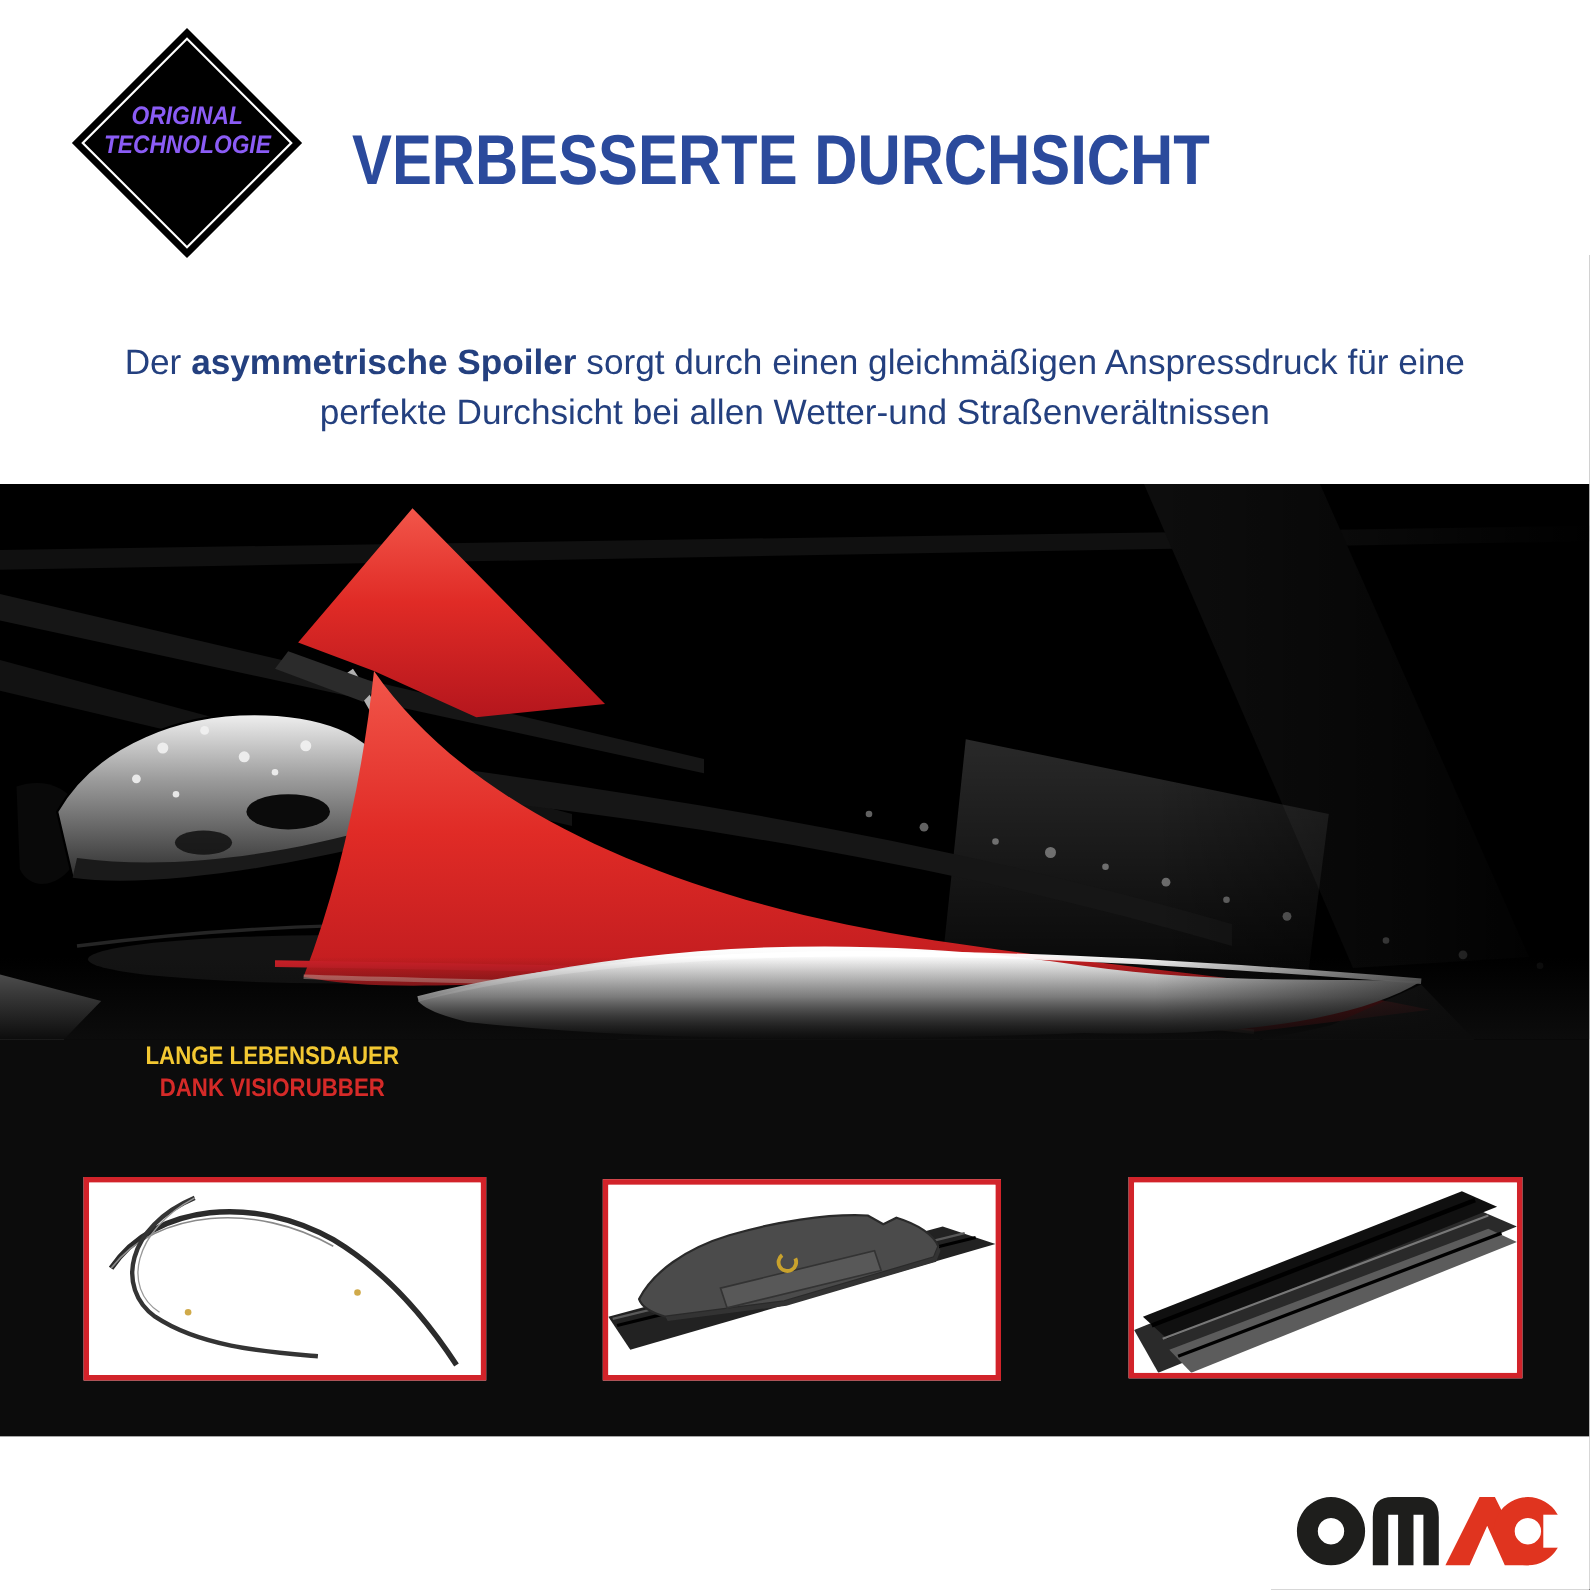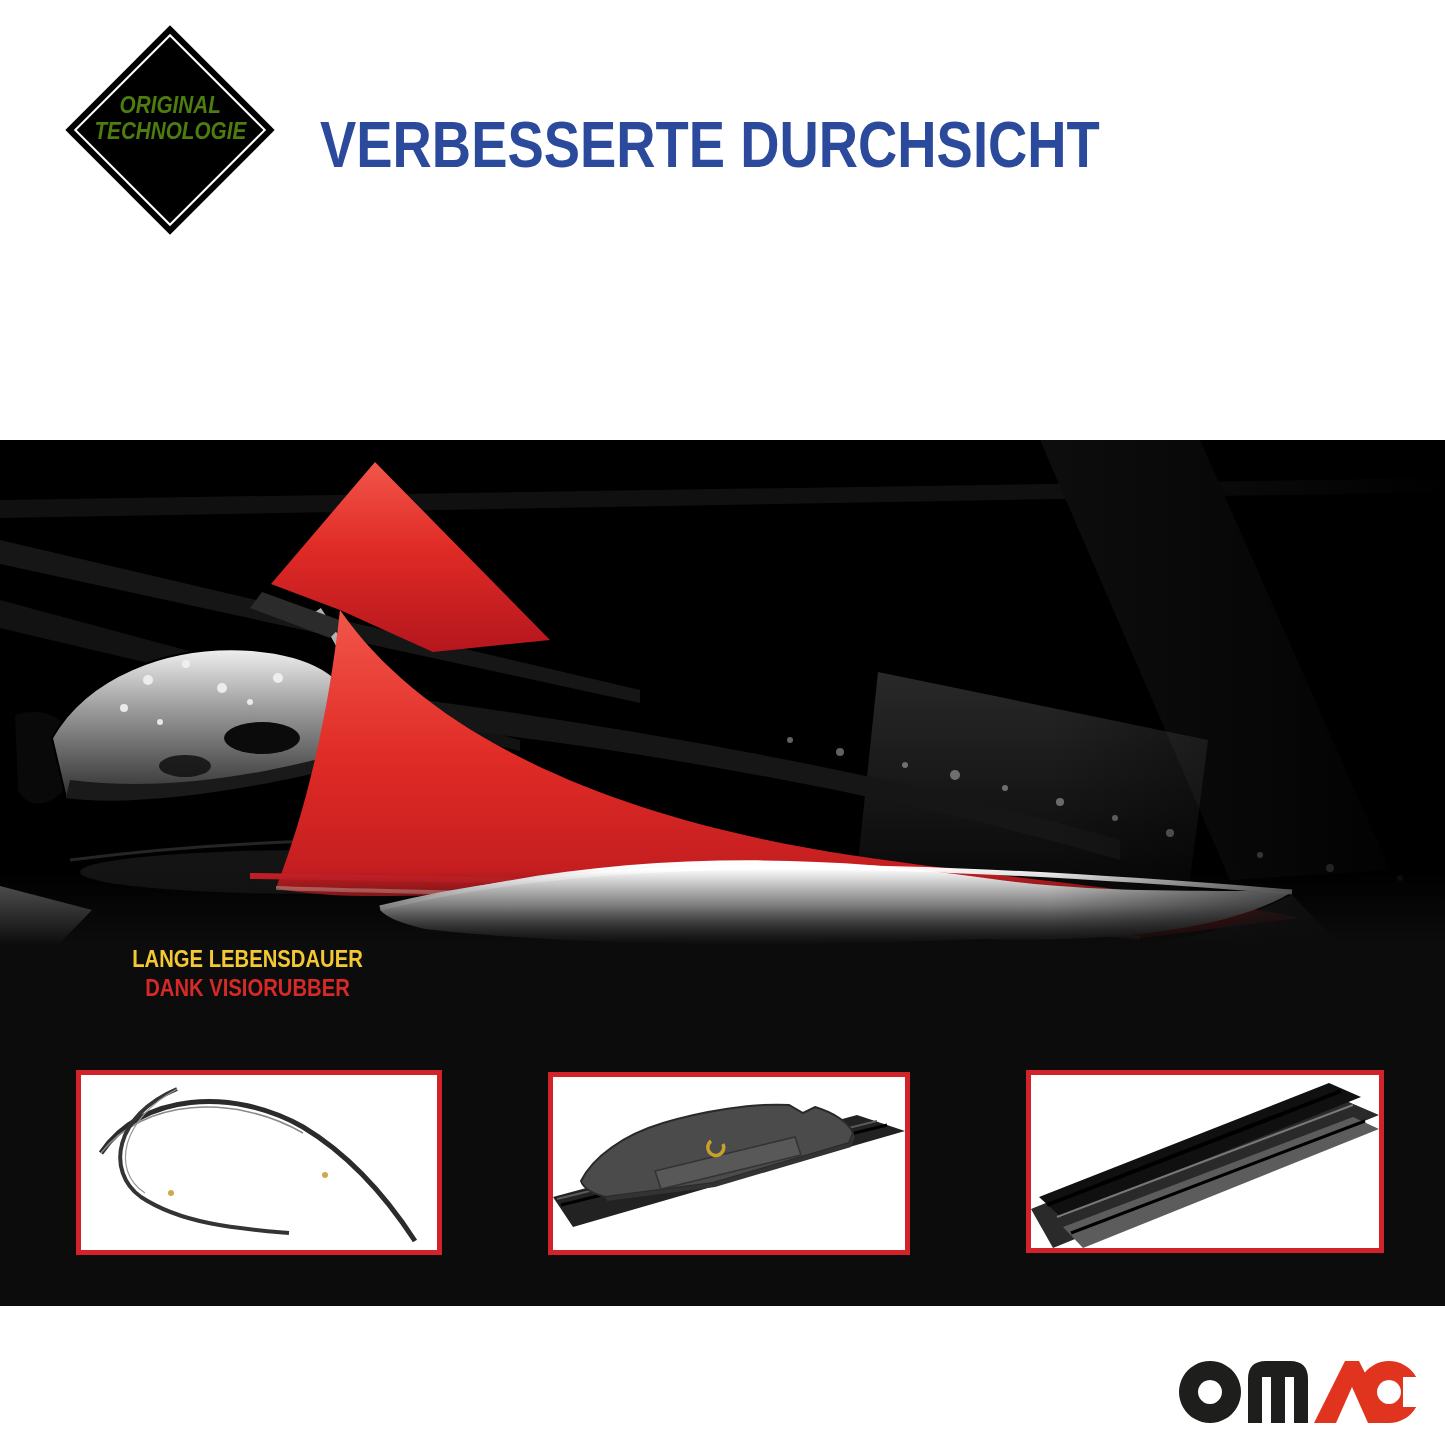--- a/index.html
+++ b/index.html
@@ -6,21 +6,21 @@
   .page{position:relative;width:1445px;height:1445px;overflow:hidden;background:#fff;
         font-family:"Liberation Sans",sans-serif;}
 
   
   .badge{position:absolute;left:65px;top:25px;width:210px;height:210px;}
   .diamond{position:absolute;left:31px;top:31px;width:148px;height:148px;
            background:#000;transform:rotate(45deg);}
   .diamond-border{position:absolute;inset:6px;border:2px solid #fff;}
   .badge-text{position:absolute;inset:0;display:flex;flex-direction:column;
               align-items:center;justify-content:center;transform:translateY(-12px);
-              color:#4d7c0f;font-weight:bold;font-style:italic;font-size:23px;line-height:26px;}
+              color:#8b5cf6;font-weight:bold;font-style:italic;font-size:23px;line-height:26px;}
   .badge-text span{display:inline-block;transform:scaleX(.9);white-space:nowrap;}
 
   .headline{position:absolute;left:304px;top:97px;margin:16px;color:#2b4a9c;
             font-size:64px;line-height:64px;font-weight:bold;white-space:nowrap;}
   .headline span{display:inline-block;transform:scaleX(.85);transform-origin:left center;
                  letter-spacing:0px;}
 
   .intro{position:absolute;left:0;top:307px;width:1445px;margin:0;text-align:center;
          color:#24407f;font-size:32px;line-height:45px;font-weight:normal;}
   .intro b{font-weight:bold;}
@@ -63,20 +63,24 @@
     <div class="badge-text">
       <span>ORIGINAL</span>
       <span>TECHNOLOGIE</span>
     </div>
   </div>
 
   <h1 class="headline">
     <span>VERBESSERTE DURCHSICHT</span>
   </h1>
 
+  <p class="intro">
+    <span><span>Der </span><b>asymmetrische Spoiler</b><span> sorgt durch einen gleichmäßigen Anspressdruck für eine</span></span><br>
+    <span>perfekte Durchsicht bei allen Wetter-und Straßenverältnissen</span>
+  </p>
 
   <div class="dark">
 
     <svg class="photo" width="1445" height="505" viewBox="0 0 1445 505" aria-hidden="true">
       <defs>
         <linearGradient id="gRed" x1="0" y1="0" x2="0" y2="1">
           <stop offset="0%" stop-color="#f2564a"></stop>
           <stop offset="45%" stop-color="#e02b26"></stop>
           <stop offset="100%" stop-color="#b5161d"></stop>
         </linearGradient>

